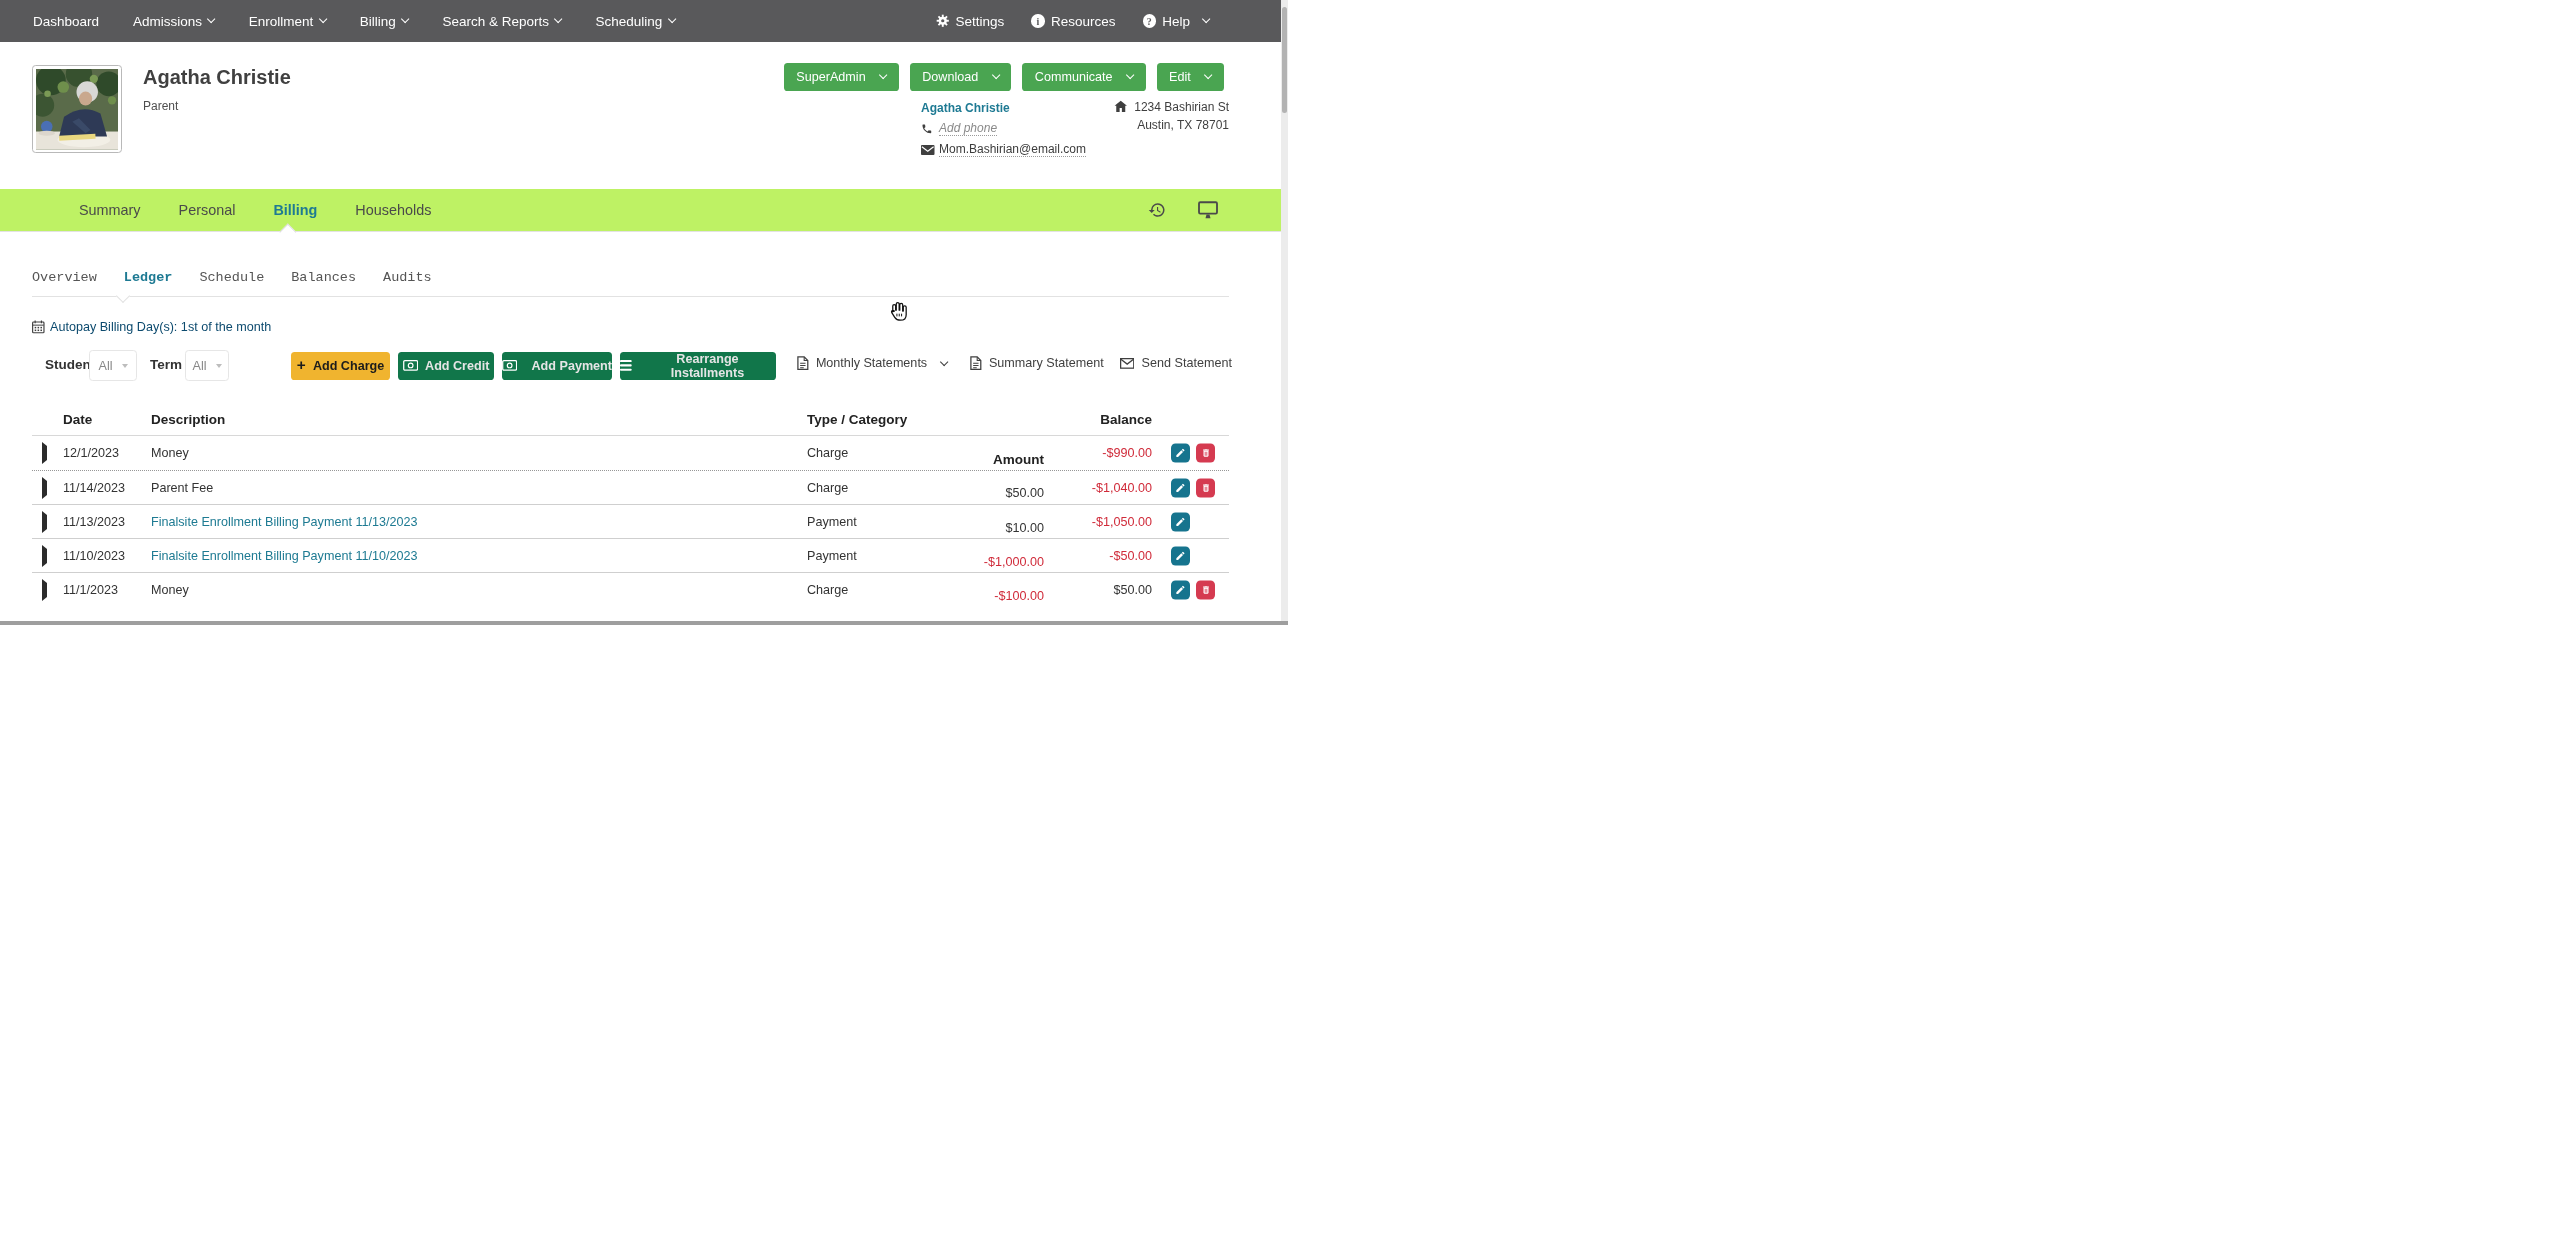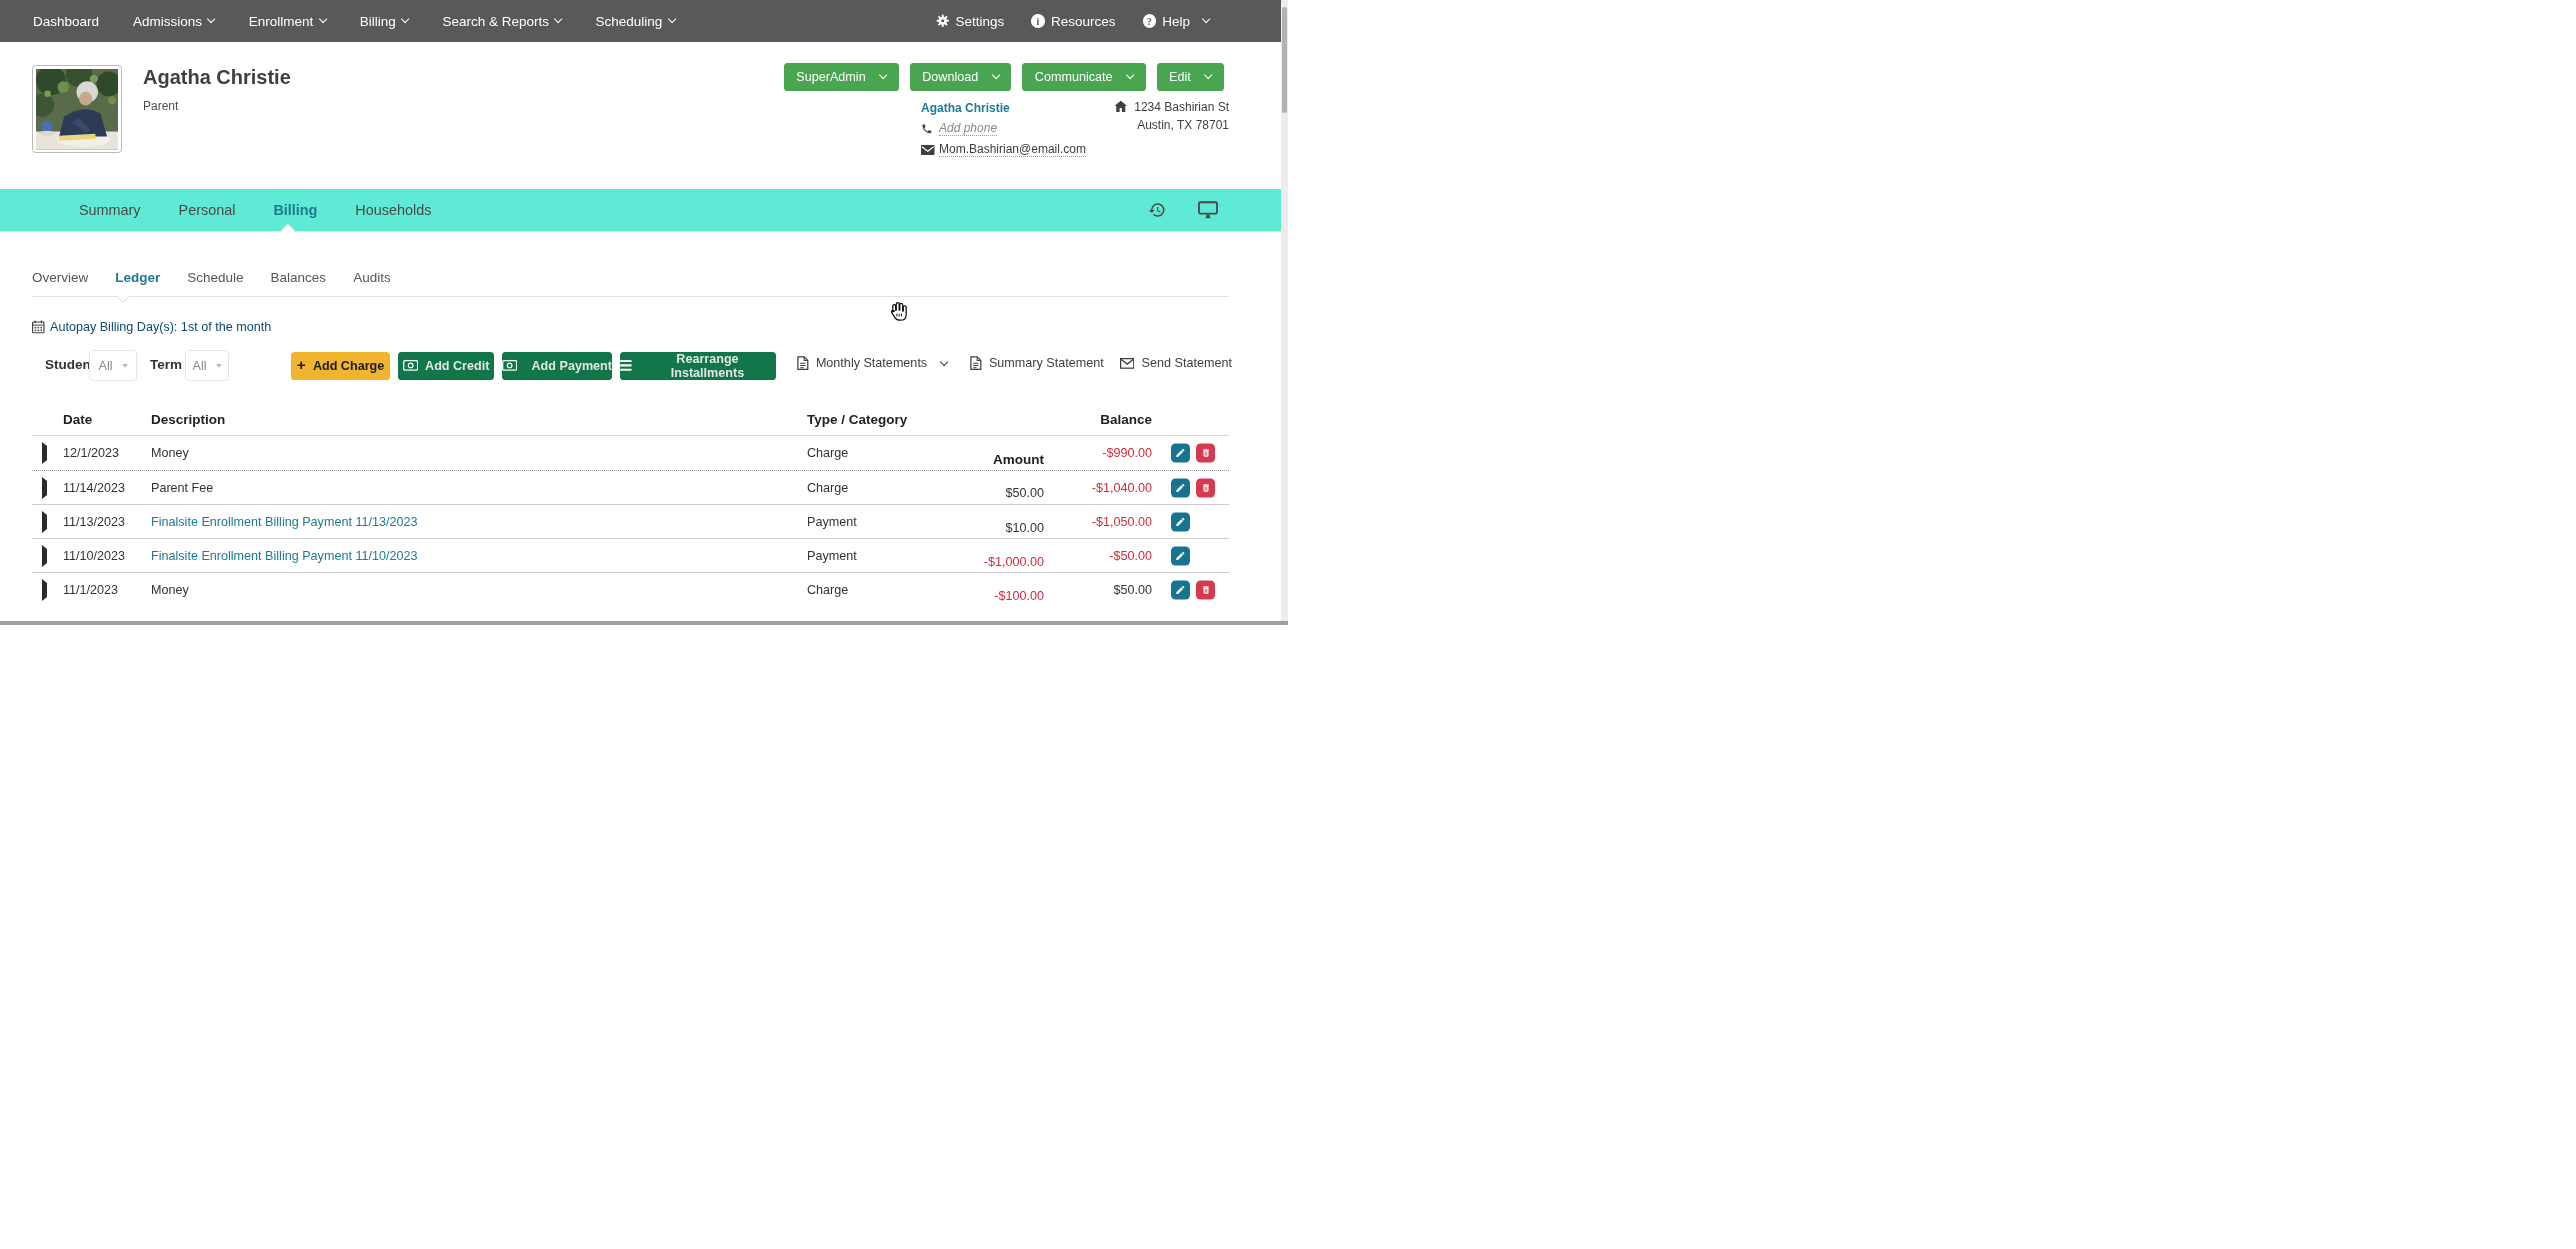--- a/index.html
+++ b/index.html
@@ -38,32 +38,32 @@
   .contact-left { position:absolute; left:921px; top:55px; font-size:12px; }
   .contact-row { display:flex; align-items:center; height:21px; }
   .contact-name { color:#1e7a93; font-weight:bold; cursor:pointer; }
   .c-icon { width:18px; display:inline-flex; }
   .add-phone { color:#8a8a8a; font-style:italic; border-bottom:0.9px dotted #9a9a9a; padding-bottom:0.9px; cursor:pointer; }
   .email-link { color:#3c3c3c; border-bottom:0.9px dotted #9a9a9a; padding-bottom:0.9px; cursor:pointer; }
   .contact-right { position:absolute; right:59px; top:55px; font-size:12px; color:#3f3f3f; text-align:right; }
   .addr-line1 { display:flex; align-items:center; gap:7.2px; justify-content:flex-end; height:19px; }
 
   
-  .tabbar { position:absolute; top:189px; left:0; width:1288px; height:43px; background:#5eead4;
+  .tabbar { position:absolute; top:189px; left:0; width:1288px; height:43px; background:#bef264;
             border-bottom:0.9px solid #e3e3e3; display:flex; align-items:center; padding-left:79px; }
   .tab { font-size:14.4px; color:#4a4a4a; margin-right:38px; cursor:pointer; }
   .tab.active { color:#1e7a93; font-weight:bold; }
   .tab-notch { position:absolute; bottom:-6.3px; left:282px; width:11.7px; height:11.7px; background:#fff;
                transform:rotate(45deg); border-left:0.9px solid #dcdcdc; border-top:0.9px solid #dcdcdc; }
   .tabbar-icons { margin-left:auto; display:flex; gap:32px; padding-right:70px; }
   .tabbar-icons .icon-btn { cursor:pointer; display:flex; align-items:center; }
 
   
   .subtabs { position:absolute; top:270px; left:32px; width:1197px; height:27px;
-             border-bottom:0.9px solid #e2e2e2; display:flex; }
+             border-bottom:0.9px solid #e2e2e2; display:flex;font-family:Liberation Mono, monospace; }
   .subtab { font-size:13.5px; color:#555; margin-right:27px; cursor:pointer; }
   .subtab.active { color:#1e7a93; font-weight:bold; }
   .subtab-notch { position:absolute; bottom:-5.4px; left:86px; width:10px; height:10px; background:#fff;
                   transform:rotate(45deg); border-right:0.9px solid #e2e2e2; border-bottom:0.9px solid #e2e2e2; }
 
   
   .autopay { position:absolute; top:320px; left:32px; display:flex; align-items:center; gap:5.4px;
              font-size:12.6px; color:#0c4a6e; }
 
   

